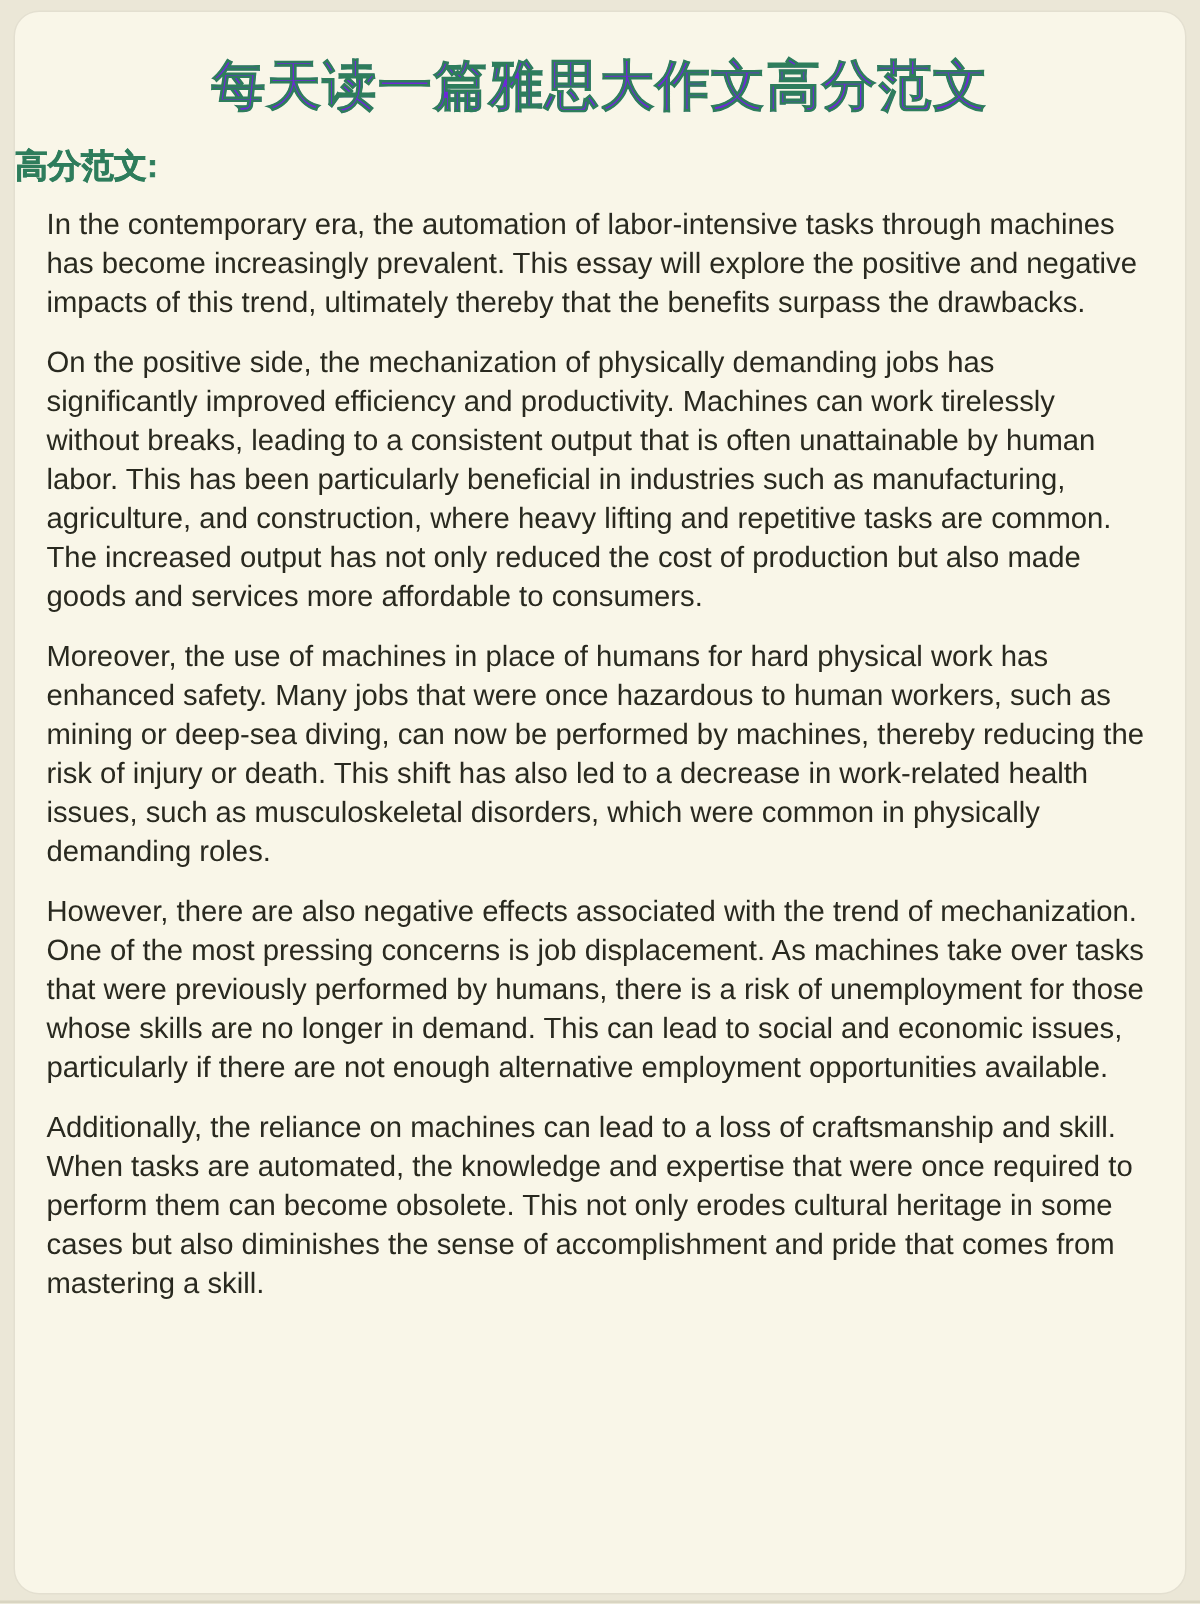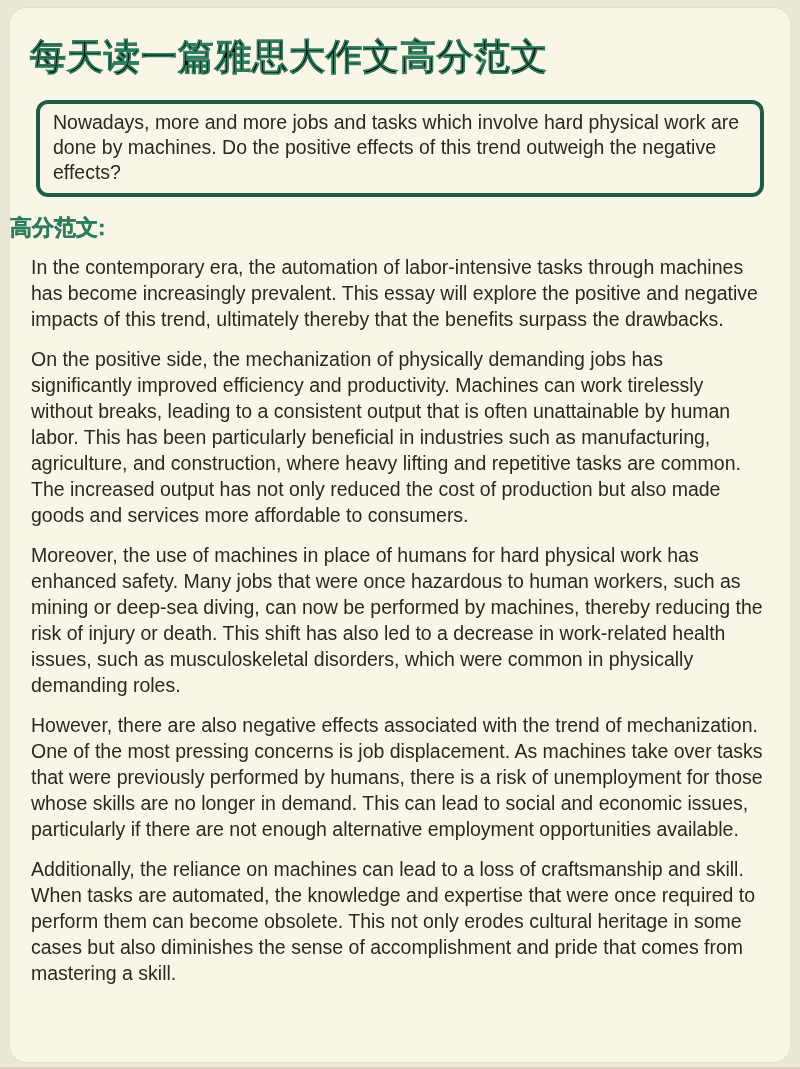--- a/index.html
+++ b/index.html
@@ -20,25 +20,26 @@
     left: 10px;
     right: 10px;
     bottom: 7px;
     background: #f9f6e8;
     border-radius: 16px;
     box-shadow: 0 0 0 1px rgba(0,0,0,0.03);
     overflow: hidden;
   }
   .page-title {
     margin: 26px 20px 0 20px;
+    text-align: center;
     font-size: 36px;
     line-height: 46px;
     font-weight: 800;
     letter-spacing: 1px;
-    color: #000000;
+    color: #6d28d9;
     -webkit-text-stroke: 0.6px #2e7d5c;
   }
   .prompt-box {
     margin: 20px 26px 0 26px;
     border: 4px solid #1e5c46;
     border-radius: 12px;
     background: #f9f6e8;
     padding: 6px 13px 8px 13px;
   }
   .prompt-text {
@@ -73,23 +74,20 @@
     background: #d9d5c2;
   }
 </style>
 </head>
 <body>
 
 <div class="card">
 
   <h1 class="page-title">每天读一篇雅思大作文高分范文</h1>
 
-  <div class="prompt-box">
-    <div class="prompt-text">Nowadays, more and more jobs and tasks which involve hard physical work are done by machines. Do the positive effects of this trend outweigh the negative effects?</div>
-  </div>
 
   <h2 class="section-heading">高分范文:</h2>
 
   <div class="essay-body">
     <p>In the contemporary era, the automation of labor-intensive tasks through machines has become increasingly prevalent. This essay will explore the positive and negative impacts of this trend, ultimately thereby that the benefits surpass the drawbacks.</p>
     <p>On the positive side, the mechanization of physically demanding jobs has significantly improved efficiency and productivity. Machines can work tirelessly without breaks, leading to a consistent output that is often unattainable by human labor. This has been particularly beneficial in industries such as manufacturing, agriculture, and construction, where heavy lifting and repetitive tasks are common. The increased output has not only reduced the cost of production but also made goods and services more affordable to consumers.</p>
     <p>Moreover, the use of machines in place of humans for hard physical work has enhanced safety. Many jobs that were once hazardous to human workers, such as mining or deep-sea diving, can now be performed by machines, thereby reducing the risk of injury or death. This shift has also led to a decrease in work-related health issues, such as musculoskeletal disorders, which were common in physically demanding roles.</p>
     <p>However, there are also negative effects associated with the trend of mechanization. One of the most pressing concerns is job displacement. As machines take over tasks that were previously performed by humans, there is a risk of unemployment for those whose skills are no longer in demand. This can lead to social and economic issues, particularly if there are not enough alternative employment opportunities available.</p>
     <p>Additionally, the reliance on machines can lead to a loss of craftsmanship and skill. When tasks are automated, the knowledge and expertise that were once required to perform them can become obsolete. This not only erodes cultural heritage in some cases but also diminishes the sense of accomplishment and pride that comes from mastering a skill.</p>
   </div>

